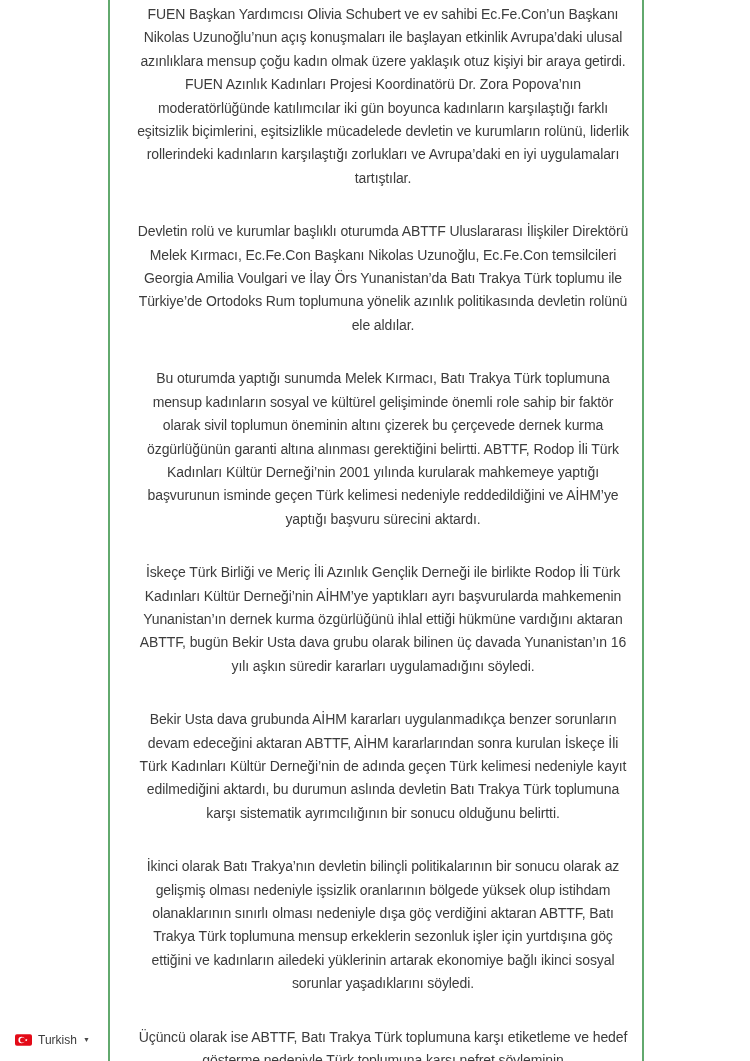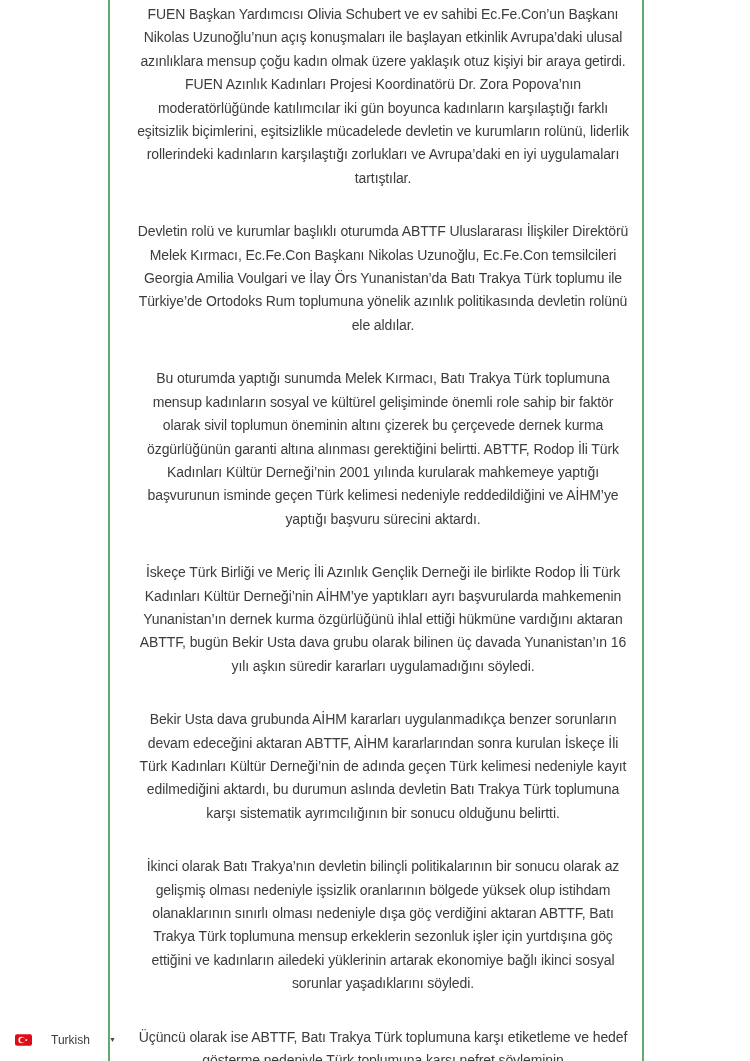--- a/index.html
+++ b/index.html
@@ -38,21 +38,21 @@
     color: #3c3c3c;
     text-align: center;
   }
 
   .lang-widget {
     position: absolute;
     left: 15px;
     top: 1032px;
     display: flex;
     align-items: center;
-    gap: 19px;
+    gap: 6px;
     cursor: pointer;
     user-select: none;
   }
   .lang-widget .flag {
     width: 17px;
     height: 12px;
     display: block;
   }
   .lang-widget .lang-label {
     font-size: 12px;

